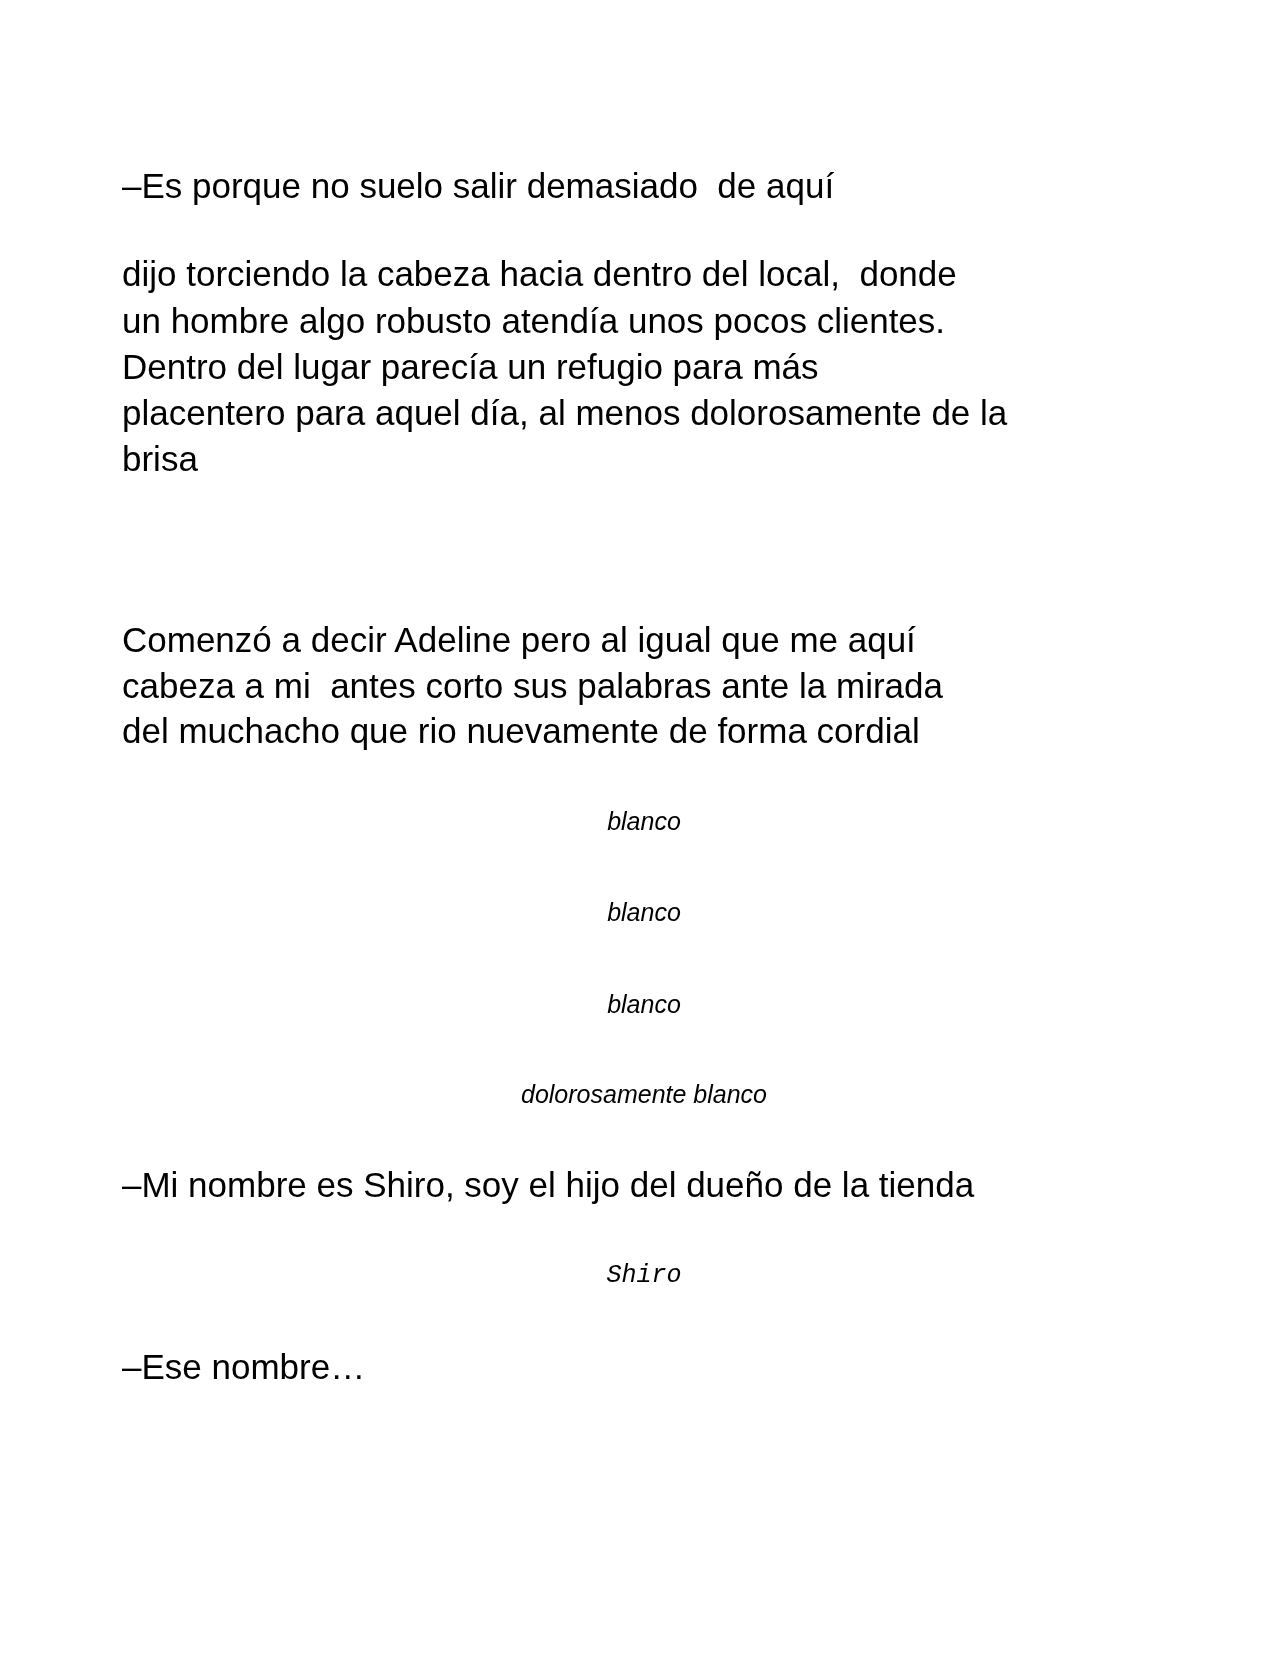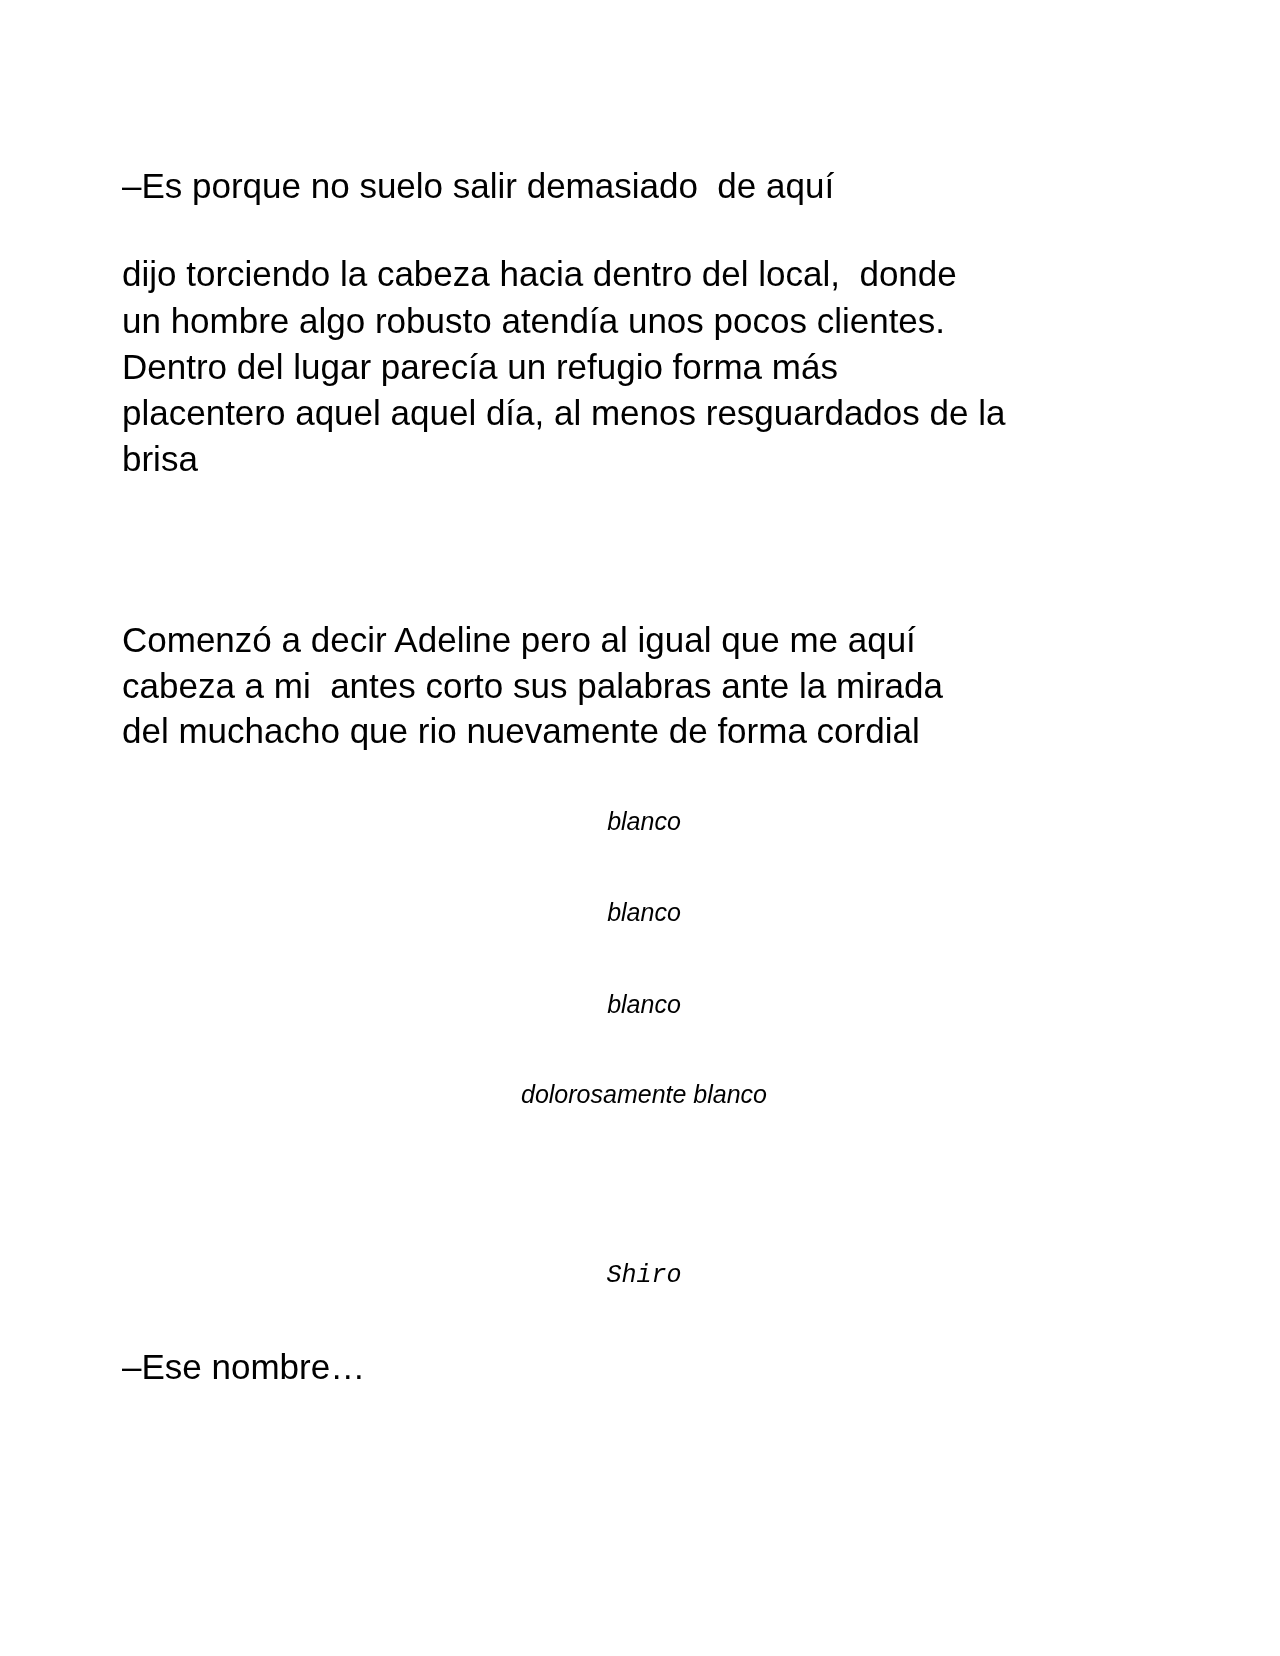--- a/index.html
+++ b/index.html
@@ -45,35 +45,36 @@
 </head>
 <body>
 
 <div class="page">
 
   <p class="line" style="top:162px;">–Es porque no suelo salir demasiado  de aquí</p>
 
   <div>
     <p class="line" style="top:250px;">dijo torciendo la cabeza hacia dentro del local,  donde</p>
     <p class="line" style="top:297px;">un hombre algo robusto atendía unos pocos clientes.</p>
-    <p class="line" style="top:343px;">Dentro del lugar parecía un refugio forma más</p>
-    <p class="line" style="top:389px;">placentero aquel aquel día, al menos resguardados de la</p>
+    <p class="line" style="top:343px;">Dentro del lugar parecía un refugio para más</p>
+    <p class="line" style="top:389px;">placentero para aquel día, al menos dolorosamente de la</p>
     <p class="line" style="top:435px;">brisa</p>
   </div>
 
 
   <div>
     <p class="line" style="top:616px;">Comenzó a decir Adeline pero al igual que me aquí</p>
     <p class="line" style="top:662px;">cabeza a mi  antes corto sus palabras ante la mirada</p>
     <p class="line" style="top:707px;">del muchacho que rio nuevamente de forma cordial</p>
   </div>
 
   <p class="center" style="top:797px;">blanco</p>
   <p class="center" style="top:888px;">blanco</p>
   <p class="center" style="top:980px;">blanco</p>
   <p class="center" style="top:1070px;">dolorosamente blanco</p>
 
+  <p class="line" style="top:1161px;">–Mi nombre es Shiro, soy el hijo del dueño de la tienda</p>
 
   <p class="center" style="top:1252px;font-family:Liberation Mono, monospace;">Shiro</p>
 
   <p class="line" style="top:1343px;">–Ese nombre…</p>
 
 </div>
 
 </body></html>

